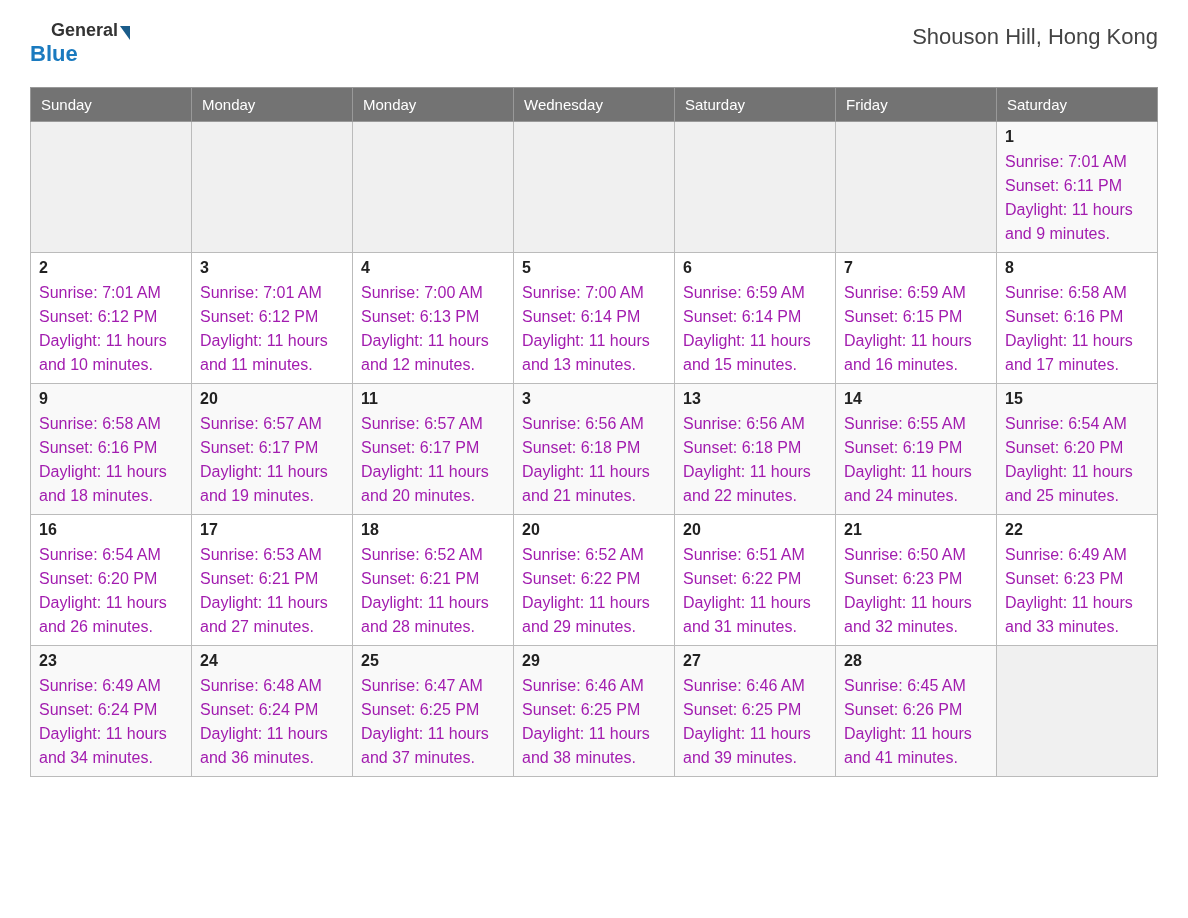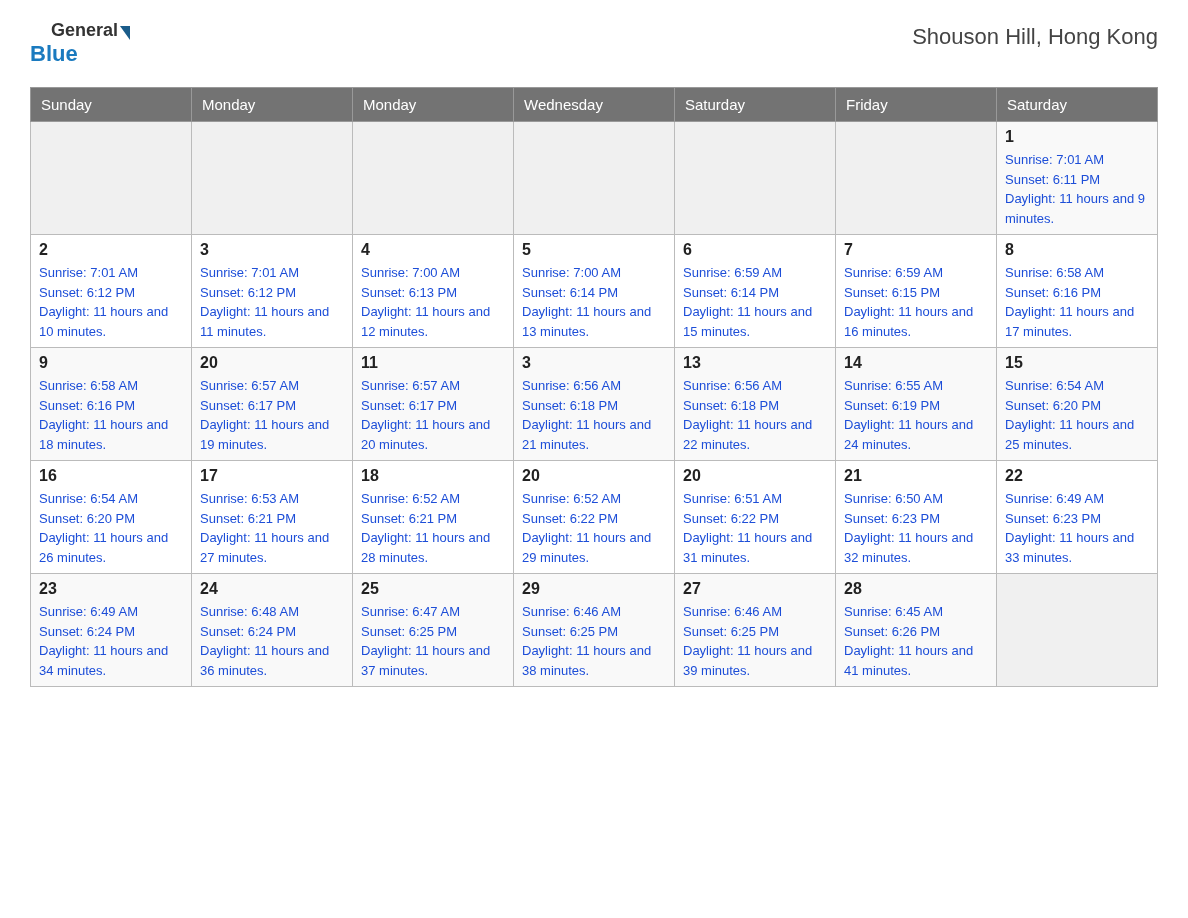--- a/index.html
+++ b/index.html
@@ -84,22 +84,22 @@
     .calendar tr:nth-child(even) td {
       background-color: #fff;
     }
     .day-number {
       font-size: 16px;
       font-weight: bold;
       margin-bottom: 4px;
       color: #222;
     }
     .day-info {
-      font-size: 13px;
-      color: #1d4ed8;
+      font-size: 16px;
+      color: #a21caf;
       line-height: 1.5;
     }
     .empty-cell {
       background-color: #f0f0f0 !important;
     }
   </style>
 </head>
 <body>
 
 <div class="header">

